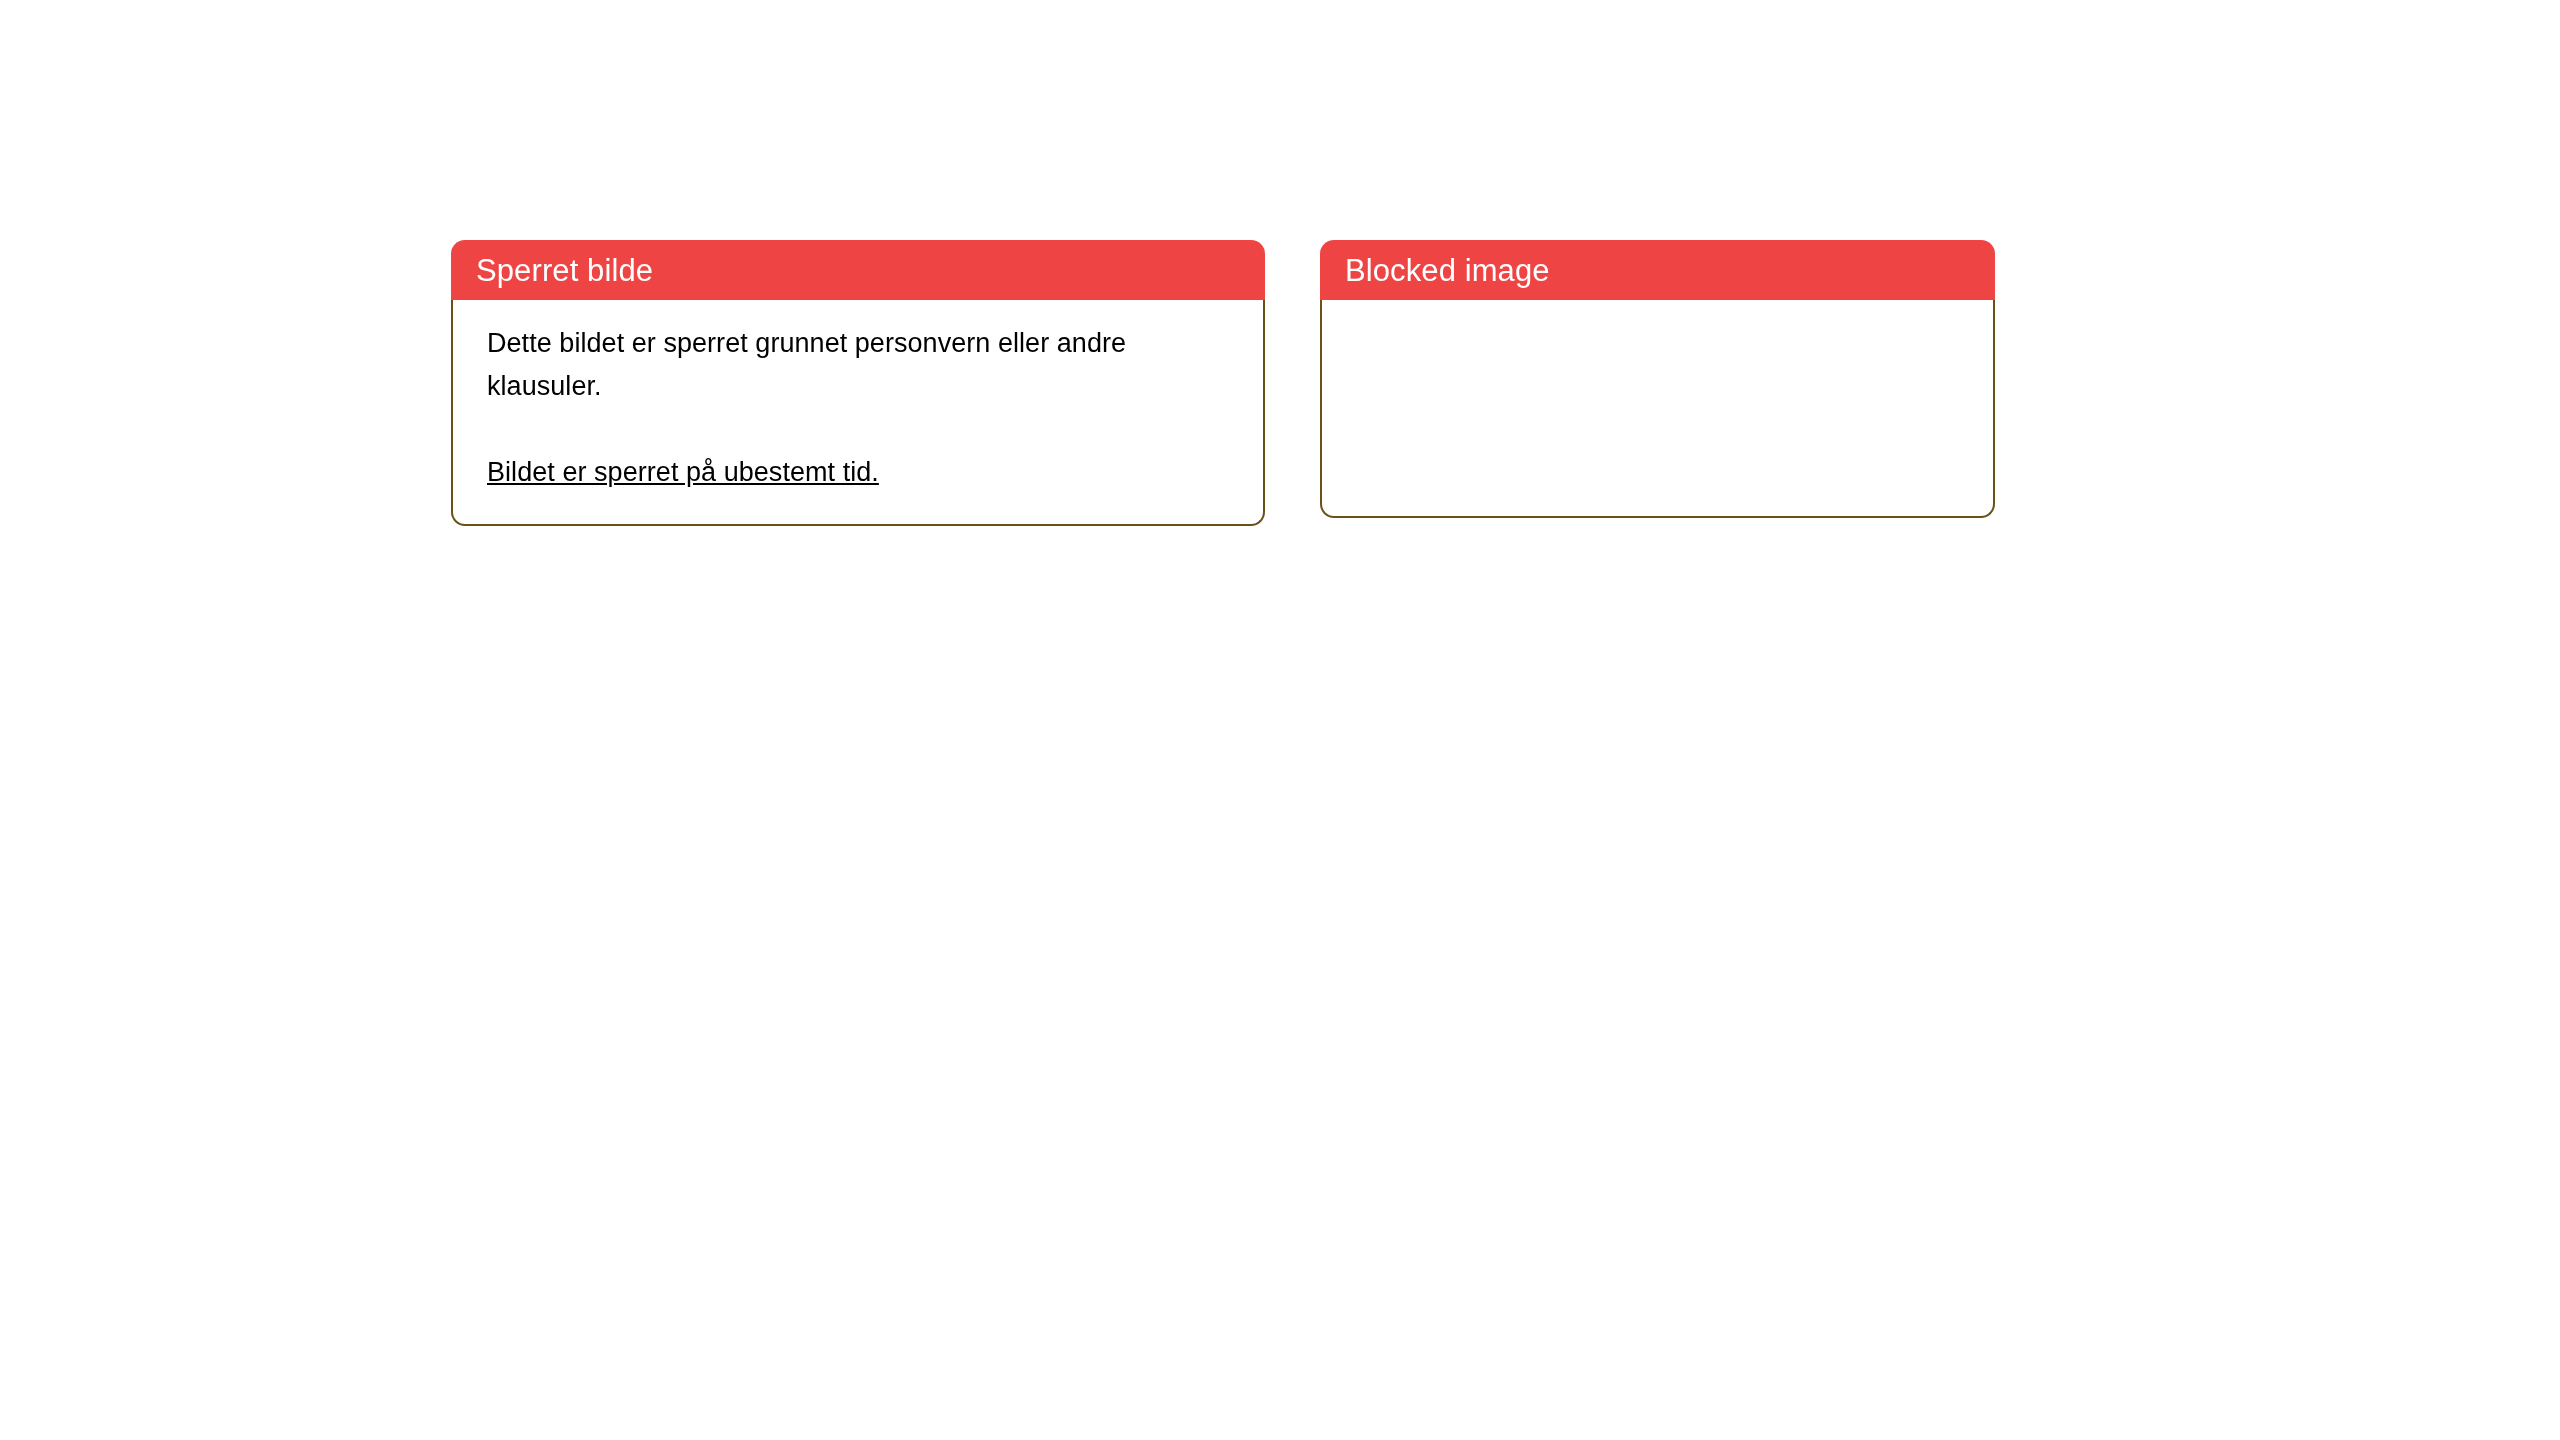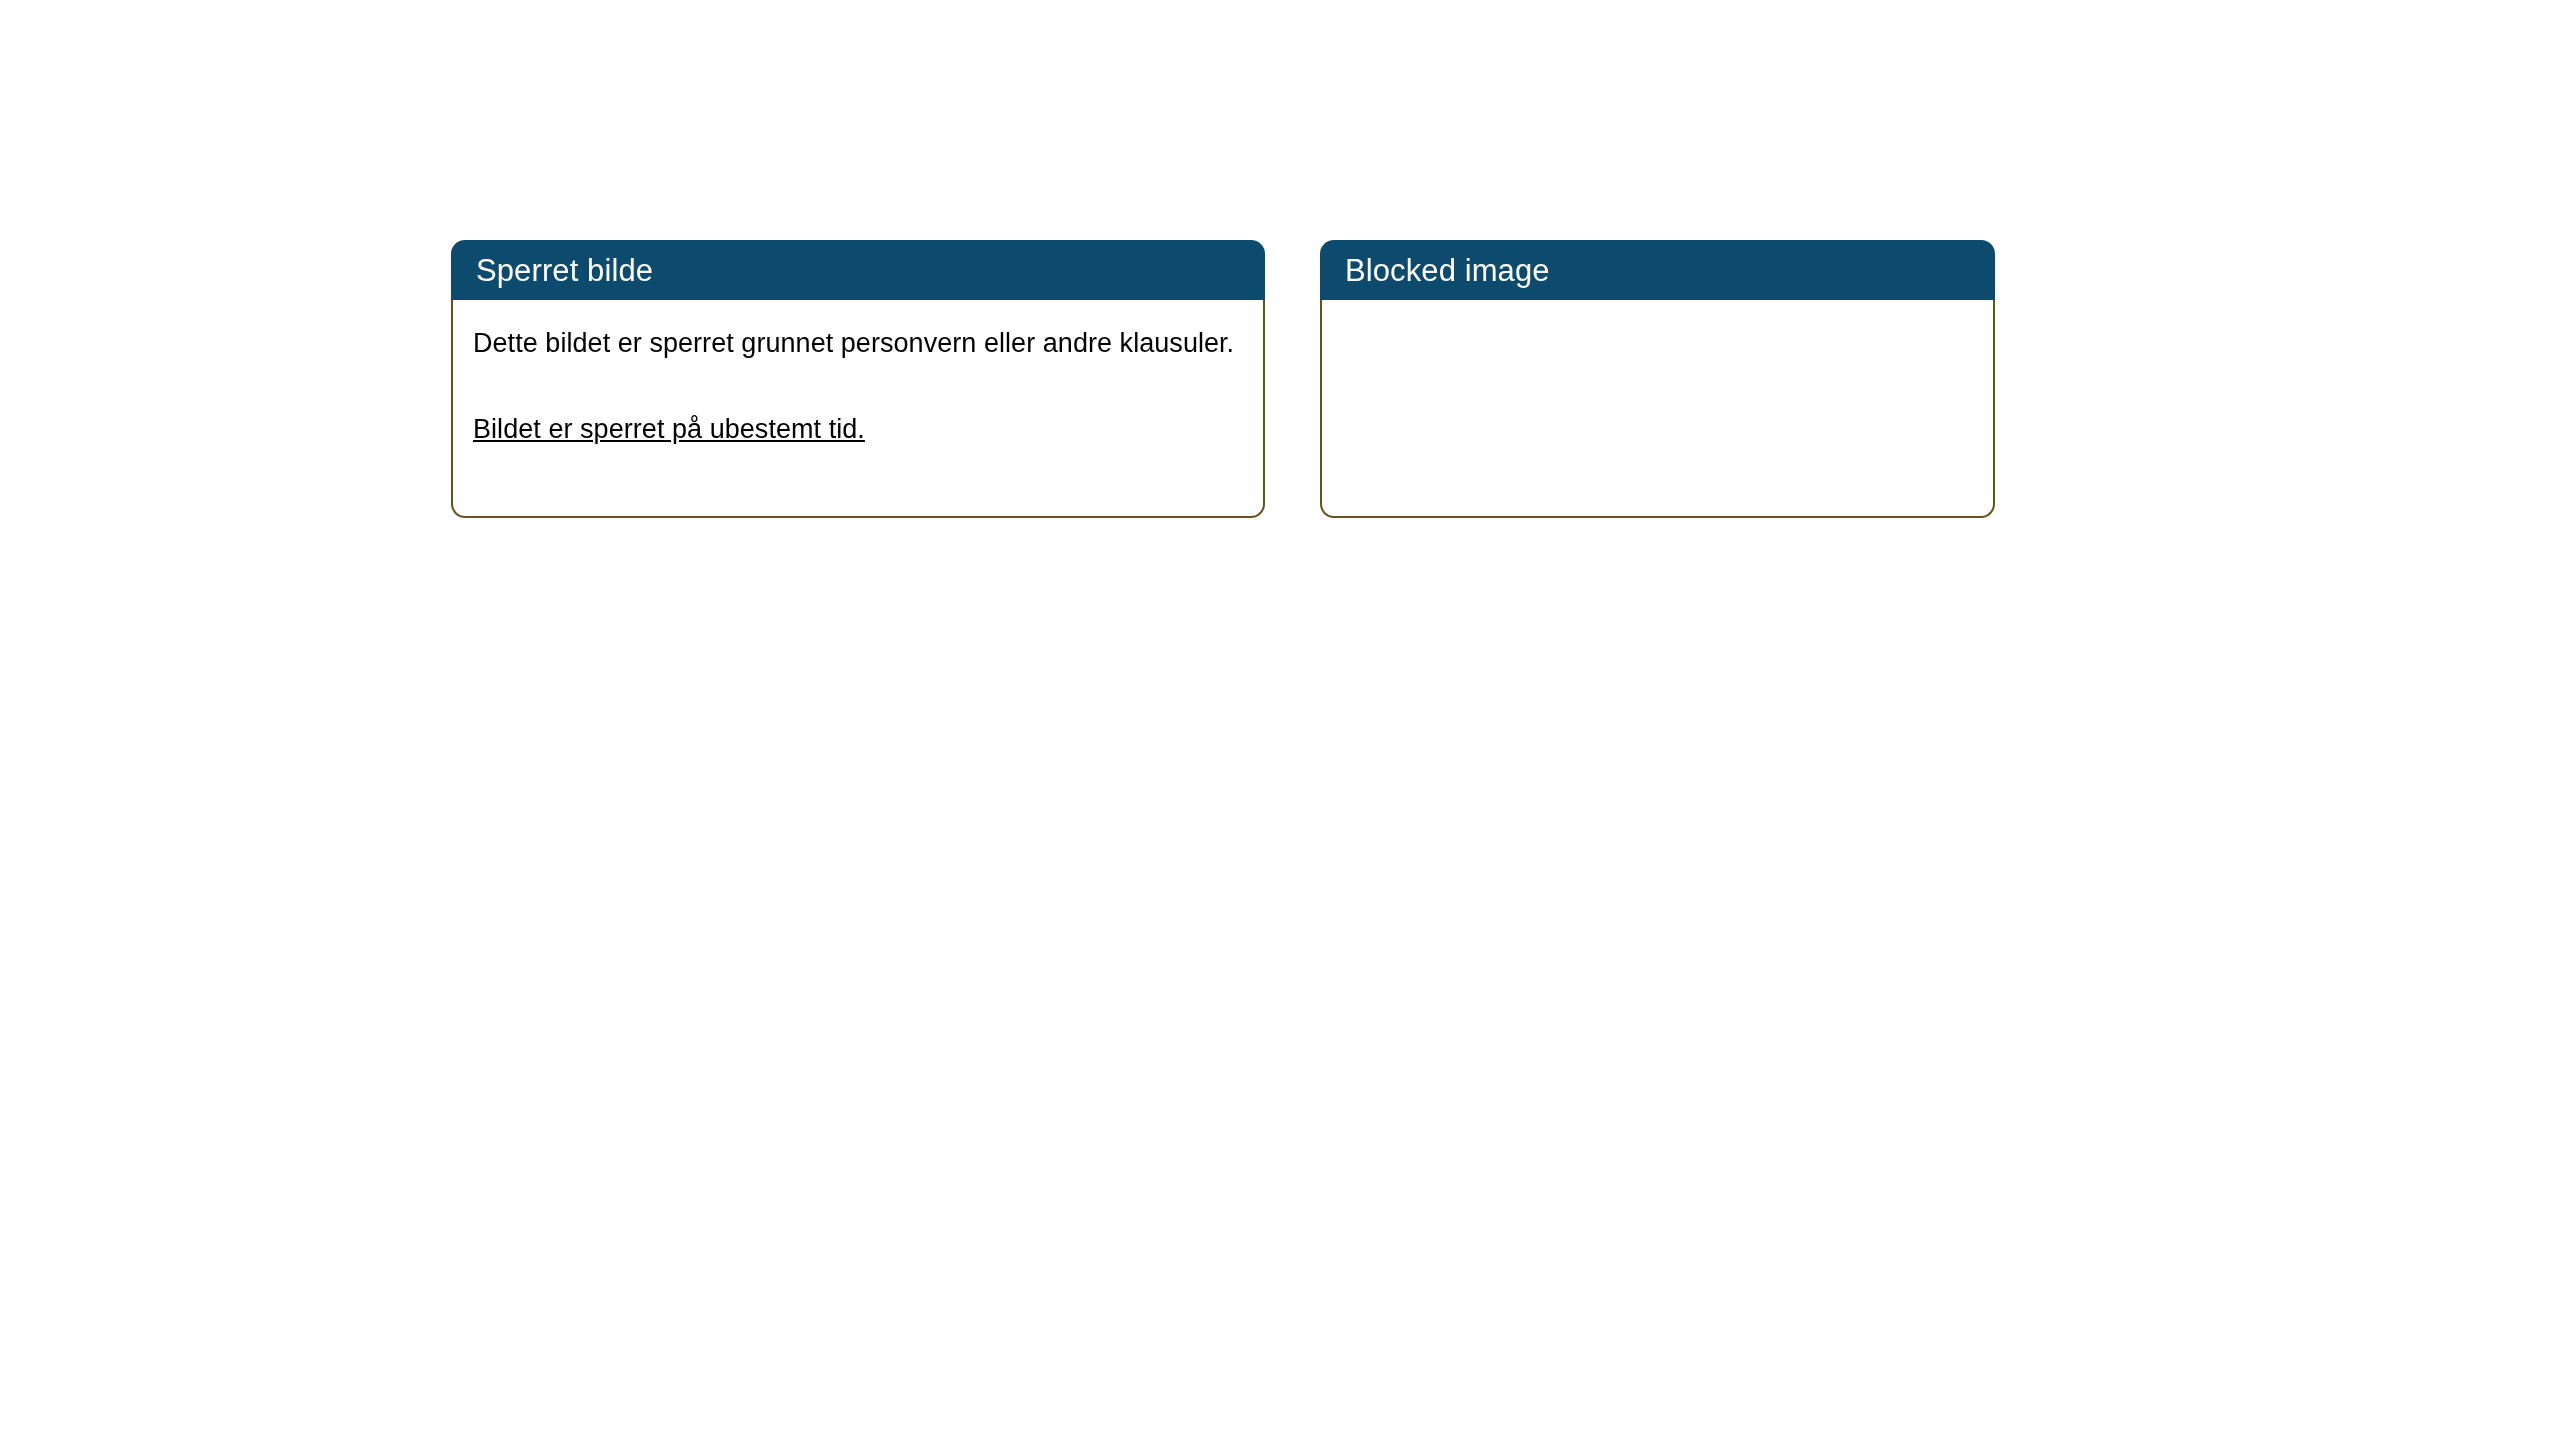--- a/index.html
+++ b/index.html
@@ -25,21 +25,21 @@
     top: 240px;
     box-sizing: border-box;
   }
 
   .notice-card.card-no { left: 451px;  width: 814px; }
   .notice-card.card-en { left: 1320px; width: 675px; }
 
   .card-header {
     box-sizing: border-box;
     height: 60px;
-    background: #0c4a6e;
+    background: #ef4444;
     border-top-left-radius: 14px;
     border-top-right-radius: 14px;
     padding: 0 0 0 25px;
     display: flex;
     align-items: center;
     overflow: hidden;
   }
 
   .card-title {
     color: #ffffff;
@@ -51,21 +51,21 @@
     white-space: nowrap;
   }
 
   .card-body {
     box-sizing: border-box;
     background: #ffffff;
     border: 2px solid #6A5019;
     border-top: none;
     border-bottom-left-radius: 14px;
     border-bottom-right-radius: 14px;
-    padding: 22px 22px 30px 20px;
+    padding: 22px 22px 30px 34px;
     min-height: 218px;
   }
 
   .card-body p {
     margin: 0;
     color: #000000;
     font-family: "Liberation Sans", sans-serif;
     font-size: 27px;
     font-weight: 400;
     line-height: 43px;

